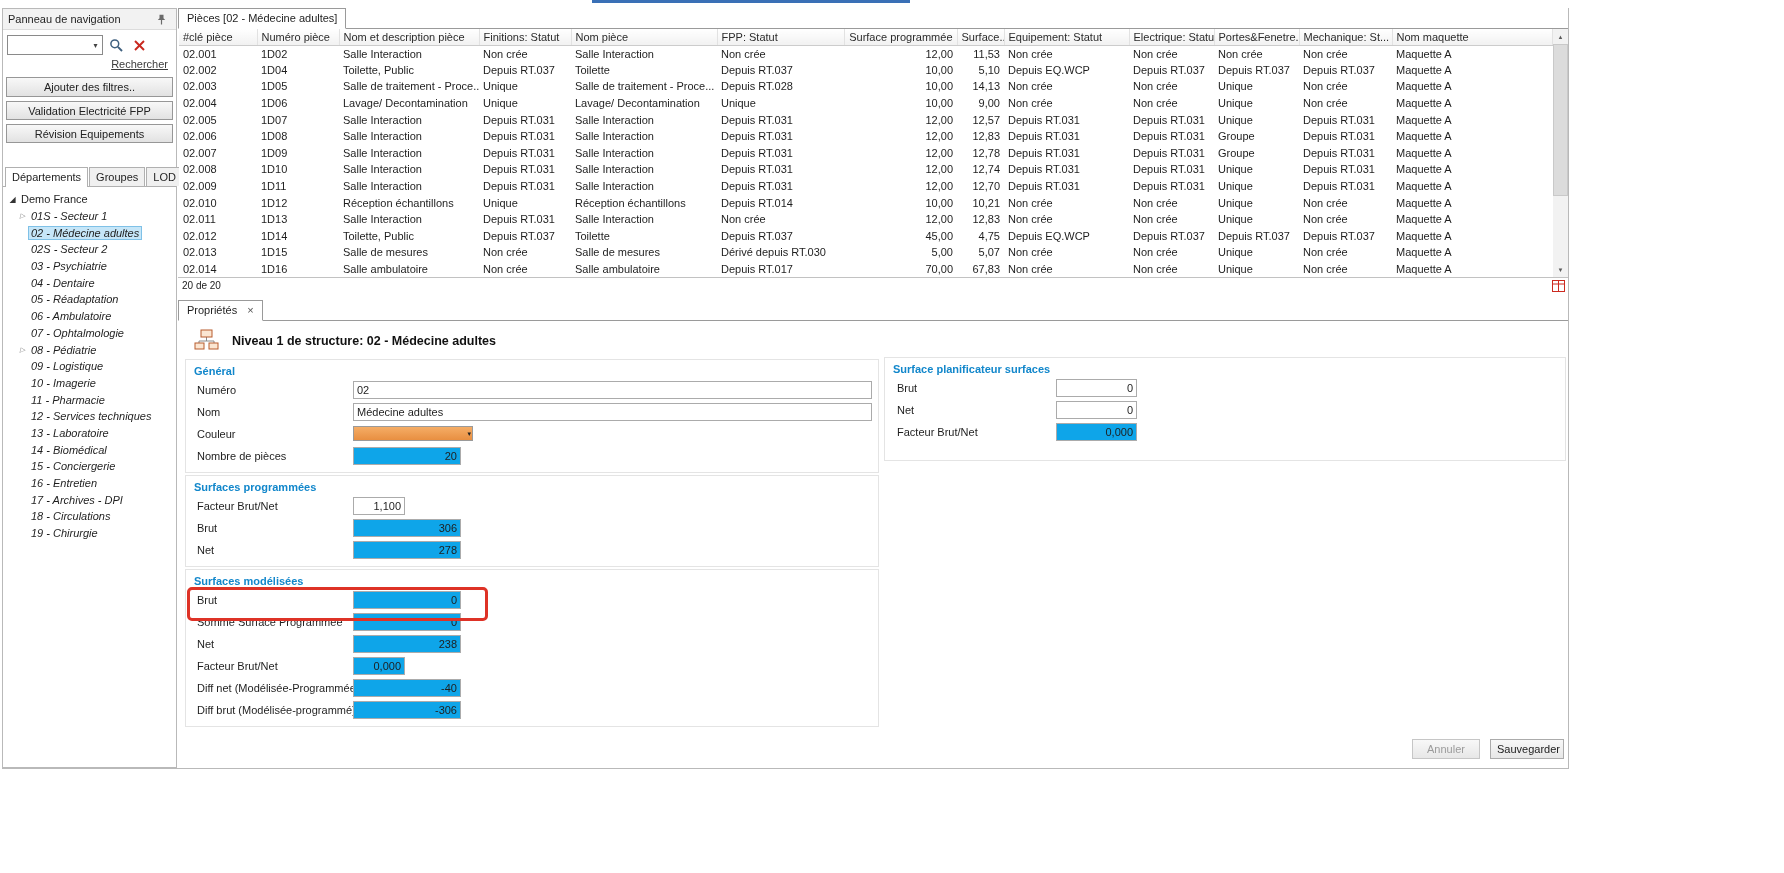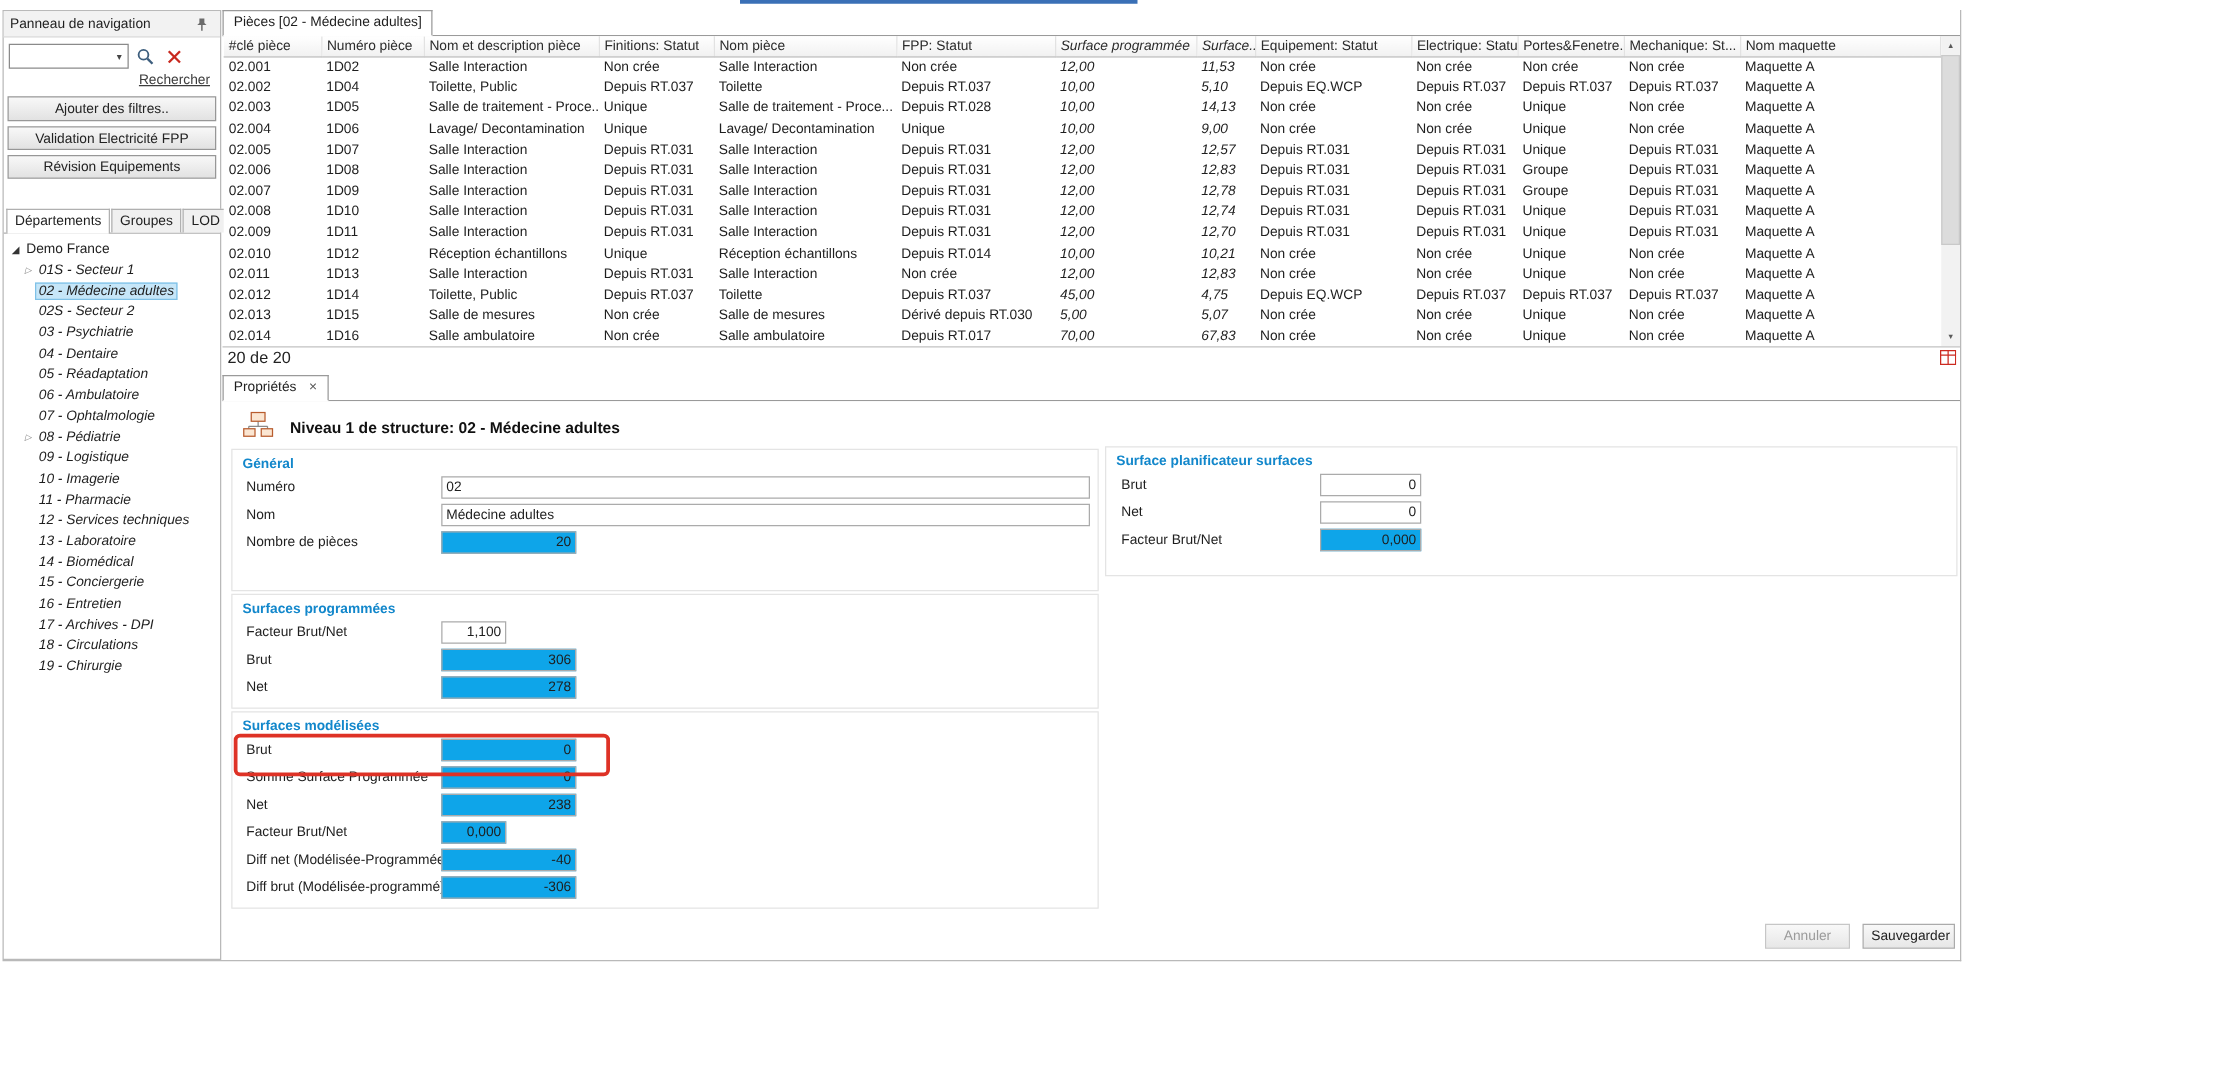--- a/index.html
+++ b/index.html
@@ -41,29 +41,29 @@
   .rooms-tabs{position:absolute;left:178px;top:8px;width:1390px;height:20px;border-bottom:1px solid #9a9a9a;box-sizing:content-box;}
   .main-tab{display:inline-block;box-sizing:border-box;height:21px;line-height:19px;padding:0 8px;
             border:1px solid #9a9a9a;border-bottom:1px solid #fff;background:#fff;position:relative;z-index:2;}
   .tab-close{margin-left:7px;color:#555;cursor:pointer;}
 
   .rooms-table{position:absolute;left:179px;top:29px;border-collapse:collapse;table-layout:fixed;width:1373px;background:#fff;}
   .rooms-table th{box-sizing:border-box;height:16px;font-weight:normal;text-align:left;padding:0 4px;
                   background:linear-gradient(#ffffff,#f1f1f1);border-right:1px solid #e2e2e2;border-bottom:1px solid #cccccc;
                   white-space:nowrap;overflow:hidden;font-size:11px;color:#2b2b2b;}
   .rooms-table td{box-sizing:border-box;height:16.6px;padding:0 4px;white-space:nowrap;overflow:hidden;font-size:11px;}
-  .rooms-table .num{text-align:left;font-style:italic;}
+  .rooms-table .num{text-align:right;}
 
   .vsb{position:absolute;left:1553px;top:29px;width:15px;height:248px;background:#f2f2f2;}
   .vsb .sb-btn{position:absolute;left:0;width:15px;height:15px;display:flex;align-items:center;justify-content:center;font-size:6px;color:#5a5a5a;}
   .vsb .up{top:0;} .vsb .down{bottom:0;}
   .vsb .thumb{position:absolute;left:0;top:15px;width:15px;height:152px;background:#dcdcdc;border:1px solid #c9c9c9;box-sizing:border-box;}
 
   .tfooter{position:absolute;left:178px;top:277px;width:1390px;height:17px;border-top:1px solid #c2c2c2;
-           line-height:16px;padding-left:4px;box-sizing:border-box;background:#fff;font-size:13px;color:#222;}
+           line-height:16px;padding-left:4px;box-sizing:border-box;background:#fff;font-size:10px;color:#222;}
   .grid-icon{position:absolute;left:1374px;top:2px;}
 
   
   .props-tabs{position:absolute;left:178px;top:300px;width:1390px;height:20px;border-bottom:1px solid #9a9a9a;}
   .props-content{position:absolute;left:178px;top:321px;width:1390px;height:446px;background:#fff;}
   .props-header{position:absolute;left:16px;top:8px;display:flex;align-items:center;gap:12px;}
   .props-title{font-weight:bold;font-size:12.5px;color:#111;}
 
   .sec{position:absolute;border:1px solid #e4e4e4;background:#fff;box-sizing:border-box;}
   .sec h3{color:#1287cb;font-size:11px;font-weight:bold;margin:0;padding:5px 0 3px 8px;}
@@ -522,20 +522,26 @@
     <h3>Général</h3>
     <div class="frow">
       <label>Numéro</label>
       <input class="inp w519" value="02" style="">
     </div>
     <div class="frow">
       <label>Nom</label>
       <input class="inp w519" value="Médecine adultes" style="">
     </div>
     <div class="frow">
+      <label>Couleur</label>
+      <div class="swatch" style="background: linear-gradient(rgb(245, 173, 102), rgb(232, 143, 65));">
+        <span class="sw-arrow">▾</span>
+      </div>
+    </div>
+    <div class="frow">
       <label>Nombre de pièces</label>
       <input class="inp w108 num gray" readonly="" value="20" style="">
     </div>
   </div>
 
   <div class="sec sec-sp">
     <h3>Surfaces programmées</h3>
     <div class="frow">
       <label>Facteur Brut/Net</label>
       <input class="inp w52 num" value="1,100" style="">

